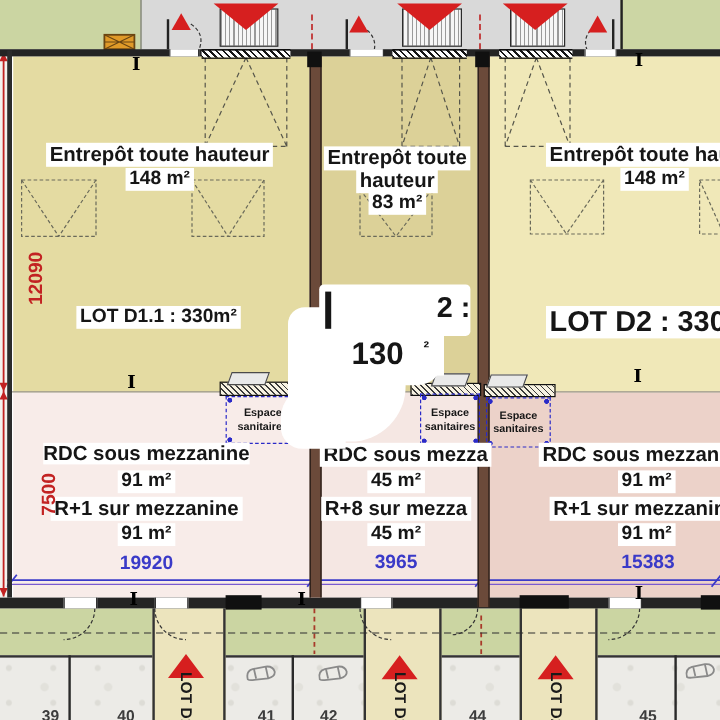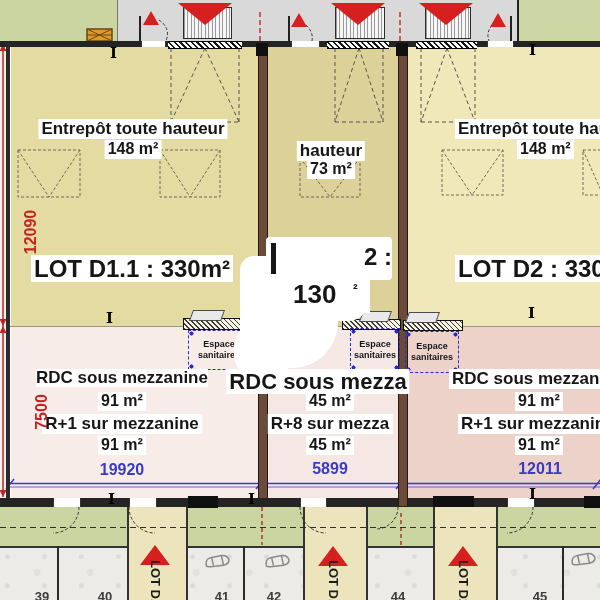--- a/index.html
+++ b/index.html
@@ -191,49 +191,50 @@
   <div class="ibeam" style="left:529px;top:43px">I</div>
   <div class="ibeam" style="left:106px;top:311px">I</div>
   <div class="ibeam" style="left:528px;top:306px">I</div>
   <div class="ibeam" style="left:108px;top:492px">I</div>
   <div class="ibeam" style="left:248px;top:492px">I</div>
   <div class="ibeam" style="left:529px;top:487px">I</div>
 
   <div class="t cx" style="left:133px;top:119px;font-size:17px">Entrepôt toute hauteur</div>
   <div class="t cx" style="left:133px;top:140px;font-size:16px">148 m²</div>
 
+  <div class="t cx" style="left:331px;top:122px;font-size:17px">Entrepôt toute</div>
   <div class="t cx" style="left:331px;top:141px;font-size:17px">hauteur</div>
-  <div class="t cx" style="left:331px;top:160px;font-size:16px">73 m²</div>
+  <div class="t cx" style="left:331px;top:160px;font-size:16px">83 m²</div>
 
   <div class="t" style="left:455px;top:119px;font-size:17px">Entrepôt toute hauteur</div>
   <div class="t" style="left:517px;top:140px;font-size:16px">148 m²</div>
 
-  <div class="t cx" style="left:132px;top:255px;font-size:24px">LOT D1.1 : 330m²</div>
+  <div class="t cx" style="left:132px;top:255px;font-size:16px">LOT D1.1 : 330m²</div>
   <div class="t" style="left:455px;top:255px;font-size:24px">LOT D2 : 330m²</div>
 
   <div class="t cx tn" style="left:122px;top:369px;font-size:17px;background:#fff">RDC sous mezzanine</div>
   <div class="t cx" style="left:122px;top:392px;font-size:16px">91 m²</div>
   <div class="t cx" style="left:122px;top:414px;font-size:17px">R+1 sur mezzanine</div>
   <div class="t cx" style="left:122px;top:436px;font-size:16px">91 m²</div>
 
-  <div class="t cx" style="left:318px;top:369px;font-size:22px">RDC sous mezza</div>
+  <div class="t cx" style="left:338px;top:369px;font-size:17px">RDC sous mezza</div>
   <div class="t cx" style="left:330px;top:392px;font-size:16px">45 m²</div>
   <div class="t cx" style="left:330px;top:414px;font-size:17px">R+8 sur mezza</div>
   <div class="t cx" style="left:330px;top:436px;font-size:16px">45 m²</div>
 
   <div class="t" style="left:449px;top:369px;font-size:17px">RDC sous mezzanine</div>
   <div class="t" style="left:515px;top:392px;font-size:16px">91 m²</div>
   <div class="t" style="left:458px;top:414px;font-size:17px">R+1 sur mezzanine</div>
   <div class="t" style="left:515px;top:436px;font-size:16px">91 m²</div>
 
   <div class="dimred" style="left:31px;top:232px">12090</div>
   <div class="dimred" style="left:42px;top:412px">7500</div>
   <div class="dimblue cx" style="left:122px;top:461px">19920</div>
-  <div class="dimblue cx" style="left:330px;top:460px">5899</div>
-  <div class="dimblue cx" style="left:540px;top:460px">12011</div>
+  <div class="dimblue cx" style="left:330px;top:460px">3965</div>
+  <div class="dimblue cx" style="left:540px;top:460px">15383</div>
 
   <div class="tri-up" style="left:140px;top:545px"></div>
   <div class="tri-up" style="left:318px;top:546px"></div>
   <div class="tri-up" style="left:448px;top:546px"></div>
   <div class="rotlab" style="left:163px;top:560px">LOT D1.1</div>
   <div class="rotlab" style="left:341px;top:560px">LOT D1.2</div>
   <div class="rotlab" style="left:471px;top:560px">LOT D2</div>
 
   <div class="pnum" style="left:42px;top:589px">39</div>
   <div class="pnum" style="left:105px;top:589px">40</div>

